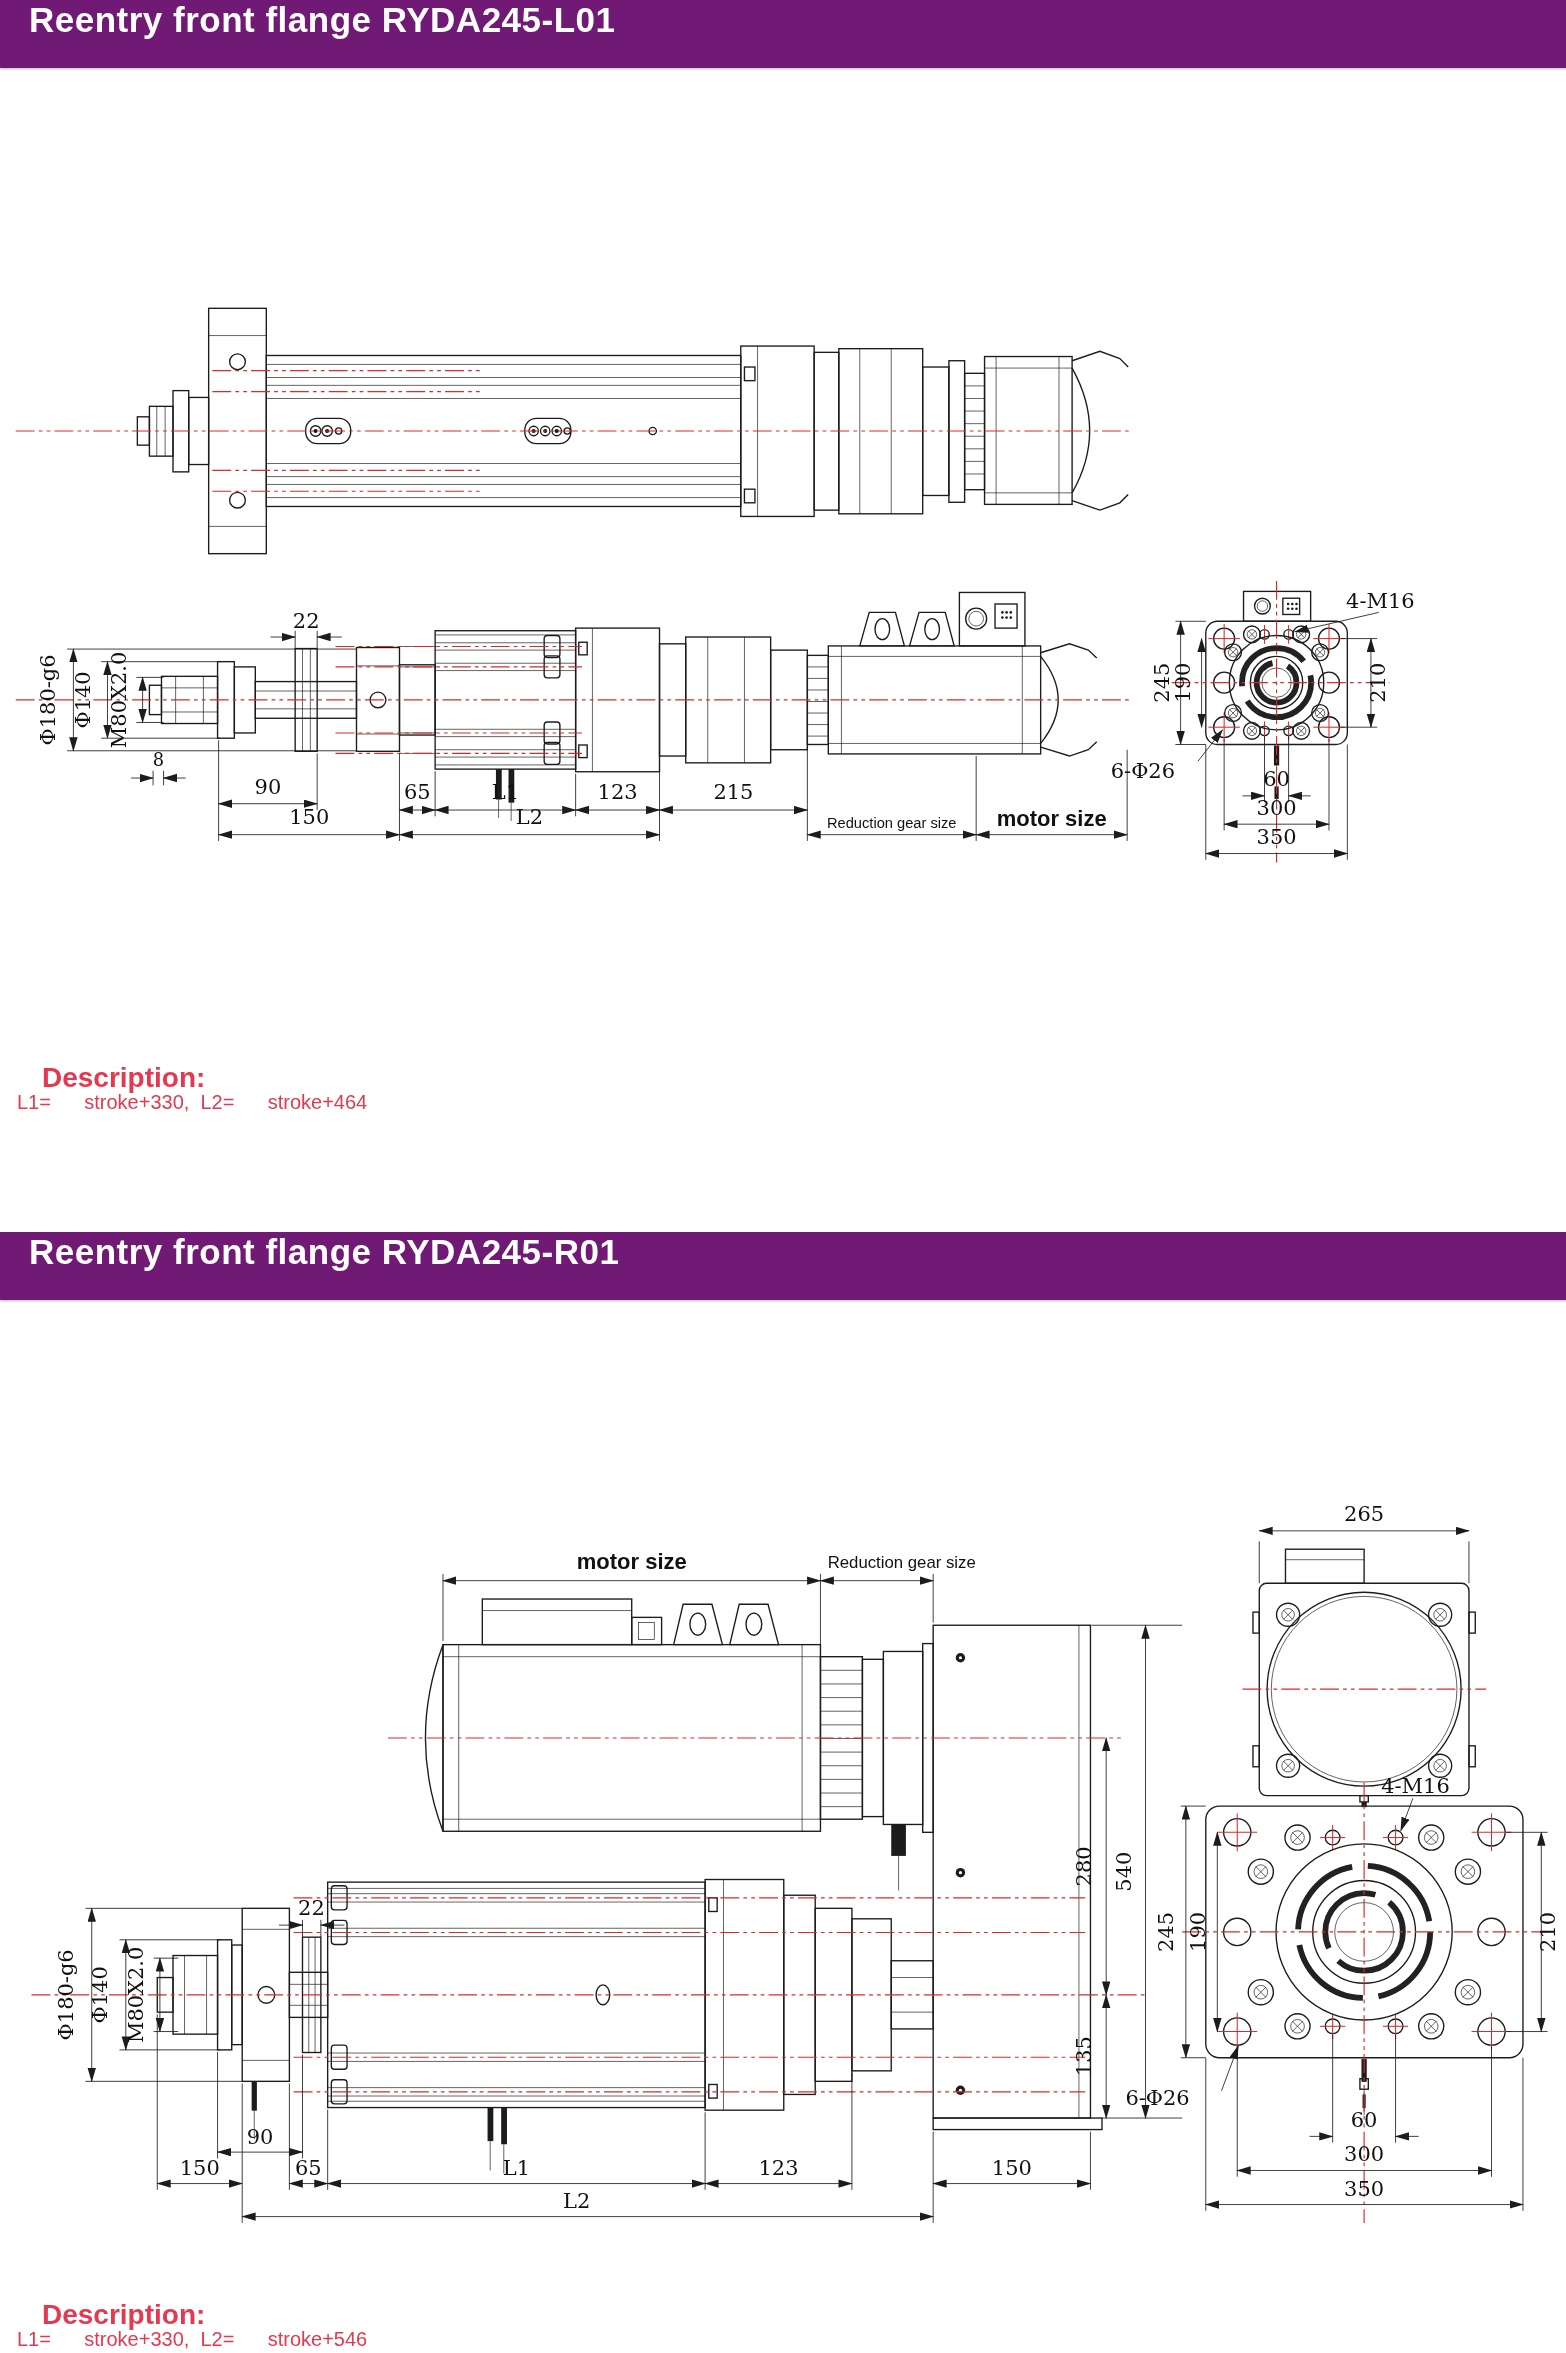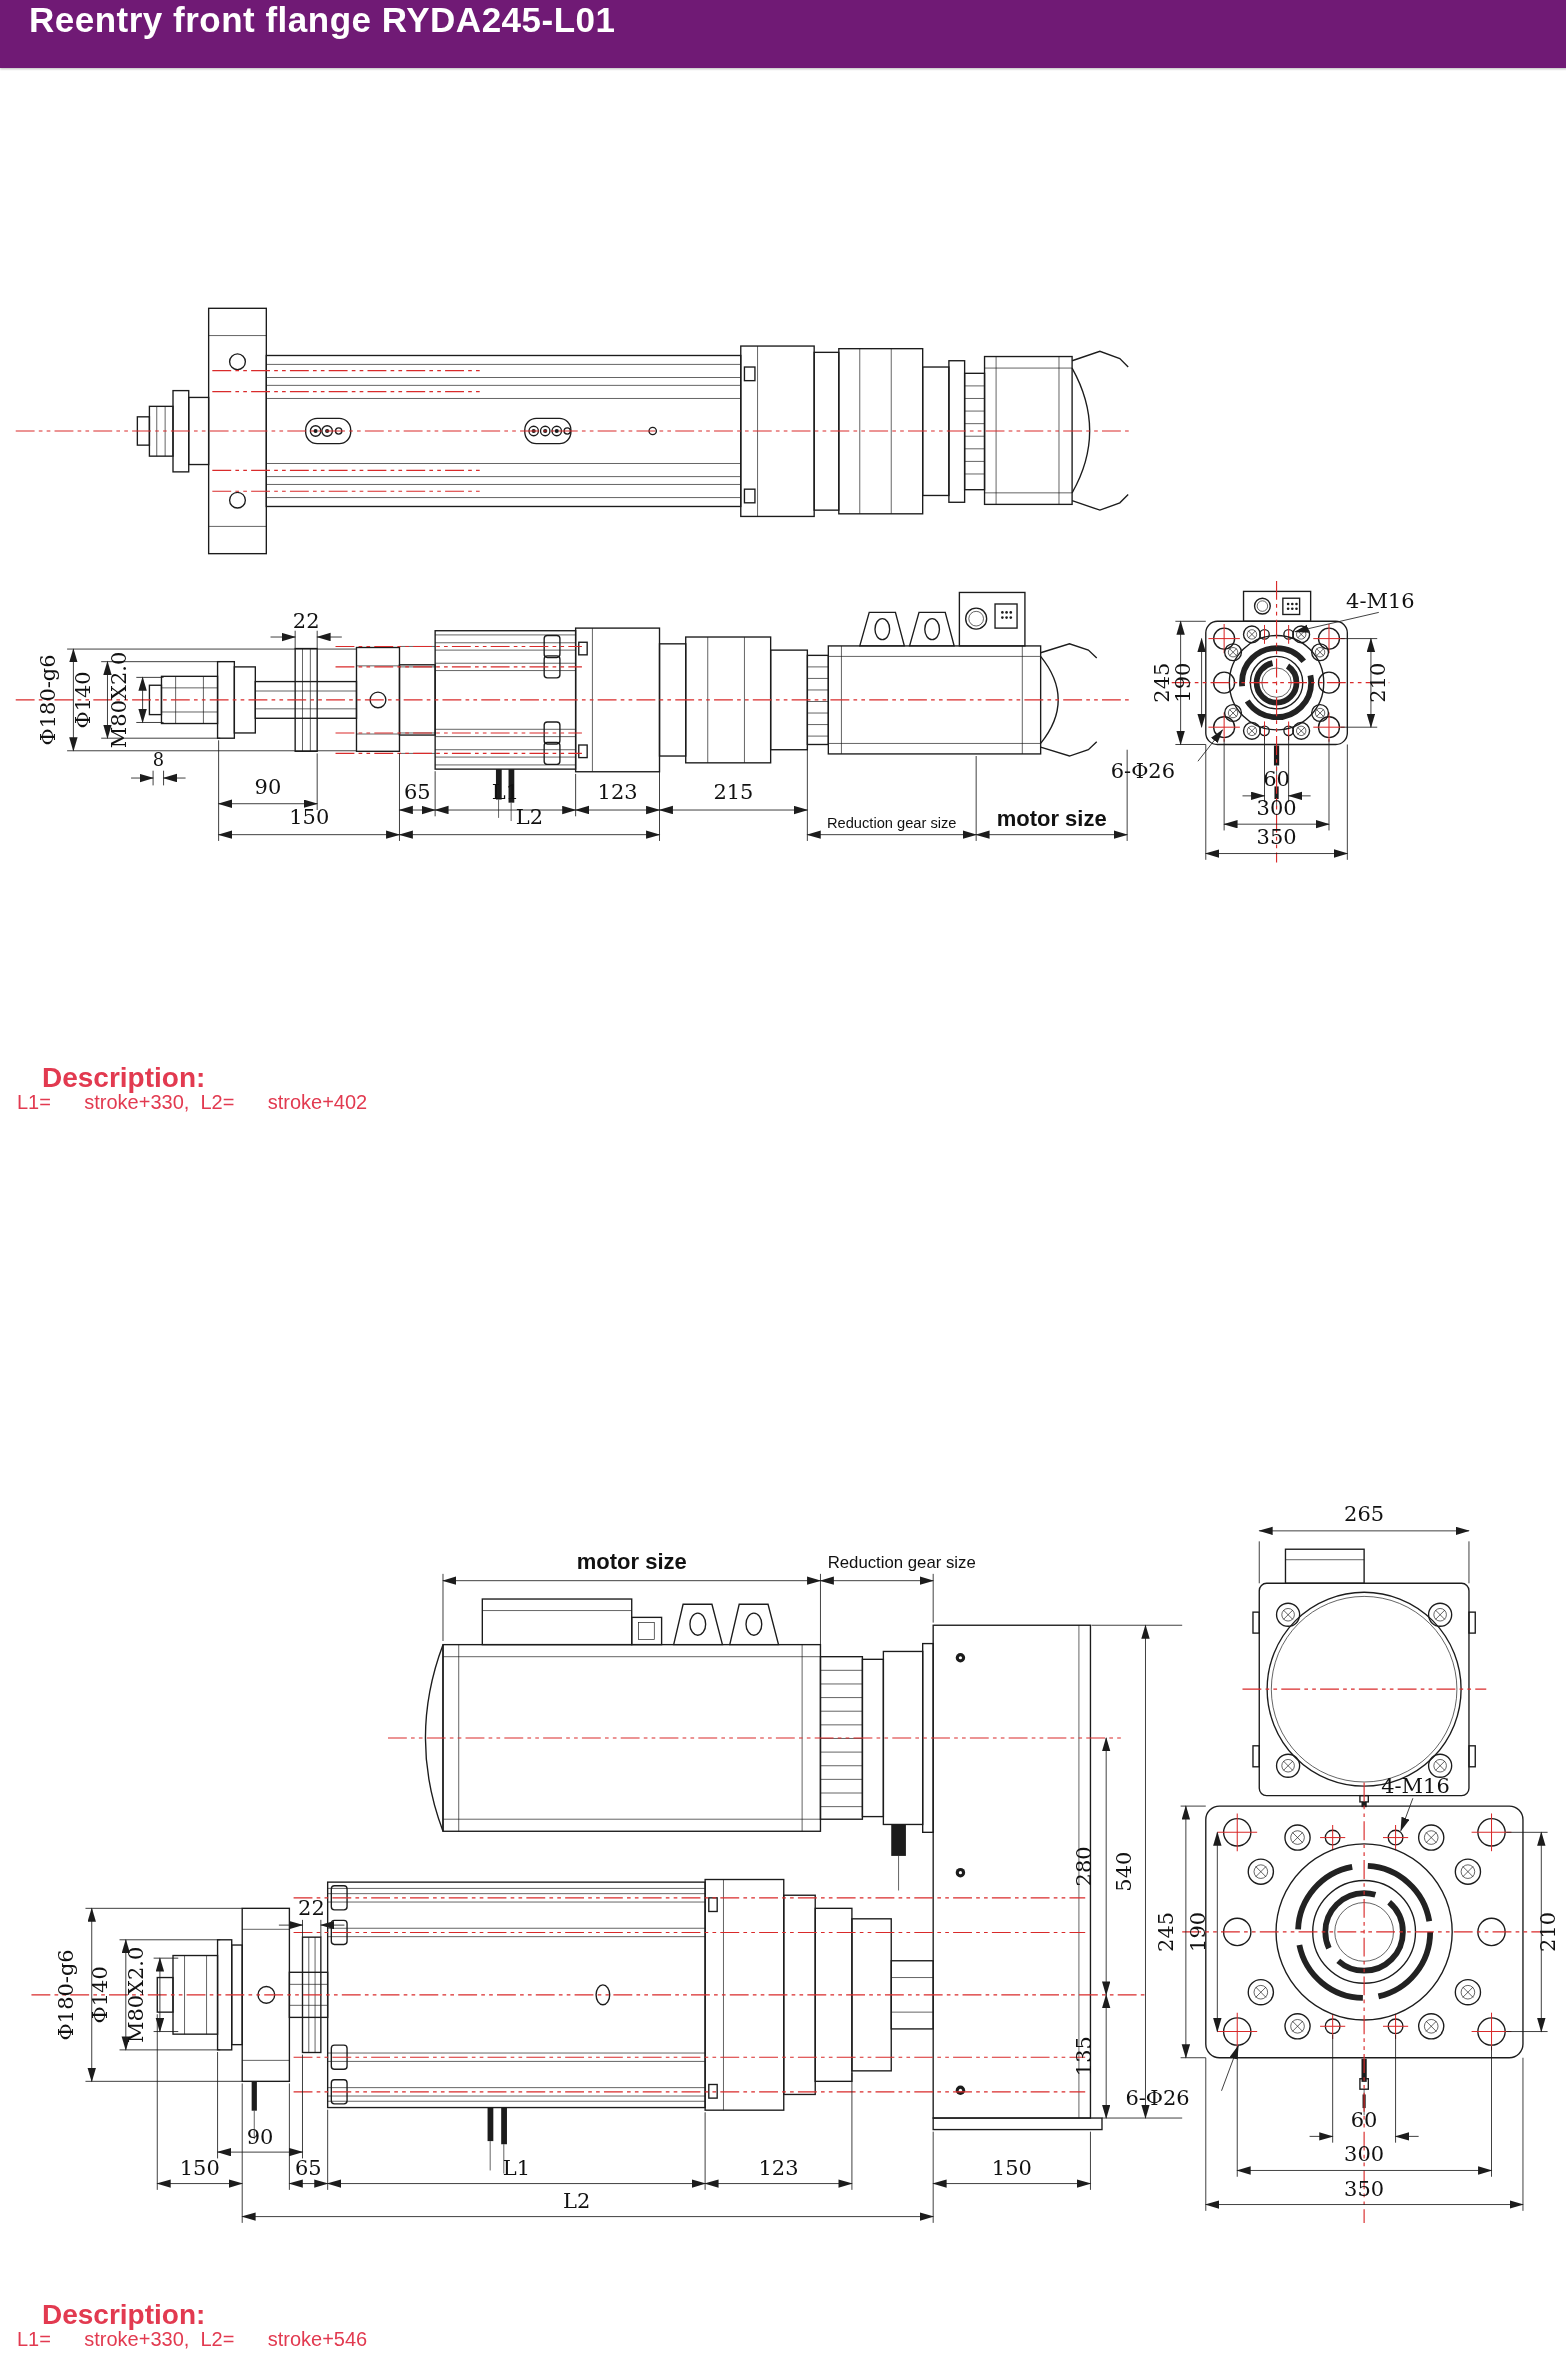--- a/index.html
+++ b/index.html
@@ -26,20 +26,23 @@
   text.sm{font-family:"DejaVu Serif",serif;font-size:34px;fill:#111;text-anchor:middle;}
   text.lb{font-family:"Liberation Sans",sans-serif;fill:#111;text-anchor:middle;}
 </style>
 </head>
 <body>
 
 <div class="page">
 
   <div class="hdr" id="hdr1">
     <span>Reentry front flange RYDA245-L01</span>
+  </div>
+  <div class="hdr" id="hdr2">
+    <span>Reentry front flange RYDA245-R01</span>
   </div>
 
   <svg width="1567" height="2354" viewBox="0 0 2989 4490">
     <defs>
       <marker id="ar" orient="auto-start-reverse" markerWidth="18" markerHeight="12" refX="16" refY="5">
         <path d="M0,0L17,5L0,10z" fill="#1c1c1c"></path>
       </marker>
     </defs>
 
     <g>
@@ -730,21 +733,21 @@
         <text class="n" x="2602" y="4188">350</text>
         <line class="d" x1="2300" y1="3925" x2="2300" y2="4217"></line>
           <line class="d" x1="2905" y1="3925" x2="2905" y2="4217"></line>
         <line class="d" x1="2300" y1="4205" x2="2905" y2="4205" marker-start="url(#ar)" marker-end="url(#ar)"></line>
       </g>
     </g>
   </svg>
 
   <div class="desc" id="desc1">
     <div class="t1">Description:</div>
-    <div class="t2">L1=      stroke+330,  L2=      stroke+402</div>
+    <div class="t2">L1=      stroke+330,  L2=      stroke+464</div>
   </div>
   <div class="desc" id="desc2">
     <div class="t1">Description:</div>
     <div class="t2">L1=      stroke+330,  L2=      stroke+546</div>
   </div>
 
 </div>
 
 
 </body></html>

